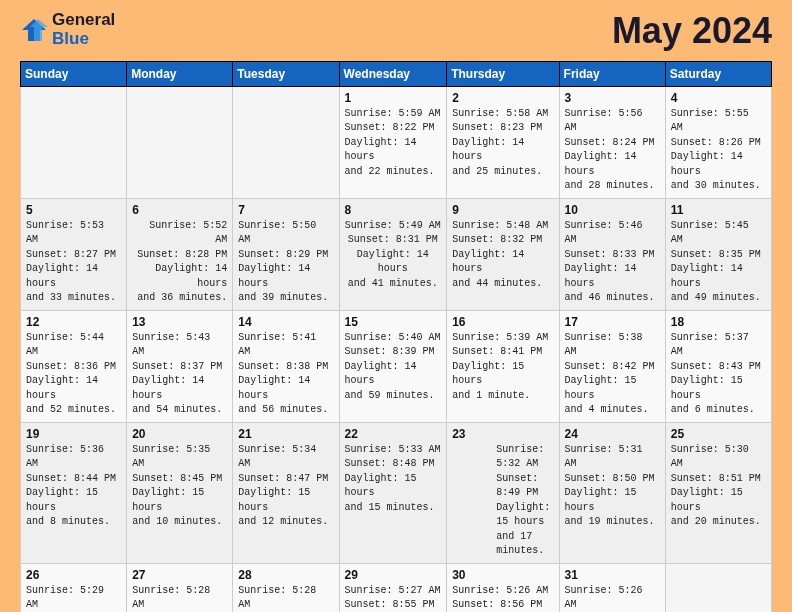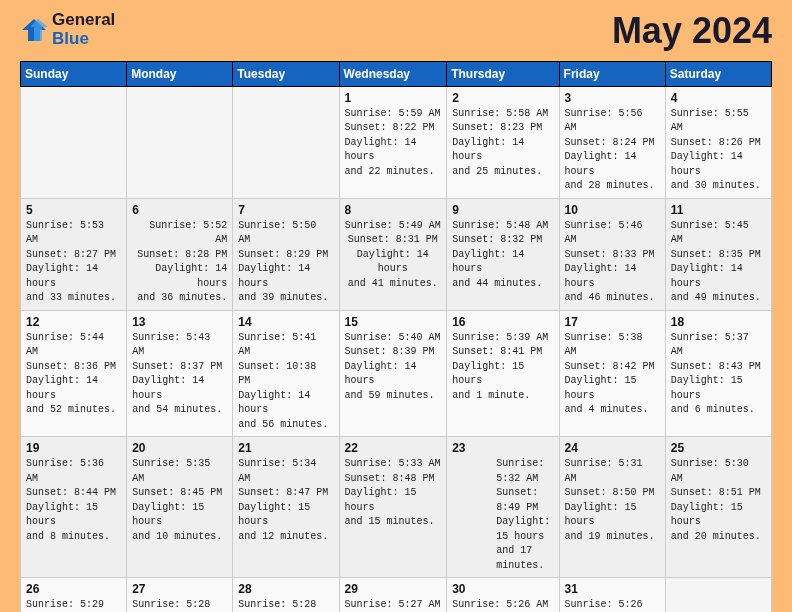--- a/index.html
+++ b/index.html
@@ -230,21 +230,21 @@
           <td>
             <span class="day-num">13</span>
             <div class="day-info" style="white-space: pre-line;">Sunrise: 5:43 AM
 Sunset: 8:37 PM
 Daylight: 14 hours
 and 54 minutes.</div>
           </td>
           <td>
             <span class="day-num">14</span>
             <div class="day-info" style="white-space: pre-line;">Sunrise: 5:41 AM
-Sunset: 10:38 PM
+Sunset: 8:38 PM
 Daylight: 14 hours
 and 56 minutes.</div>
           </td>
           <td>
             <span class="day-num">15</span>
             <div class="day-info" style="white-space: pre-line;">Sunrise: 5:40 AM
 Sunset: 8:39 PM
 Daylight: 14 hours
 and 59 minutes.</div>
           </td>

